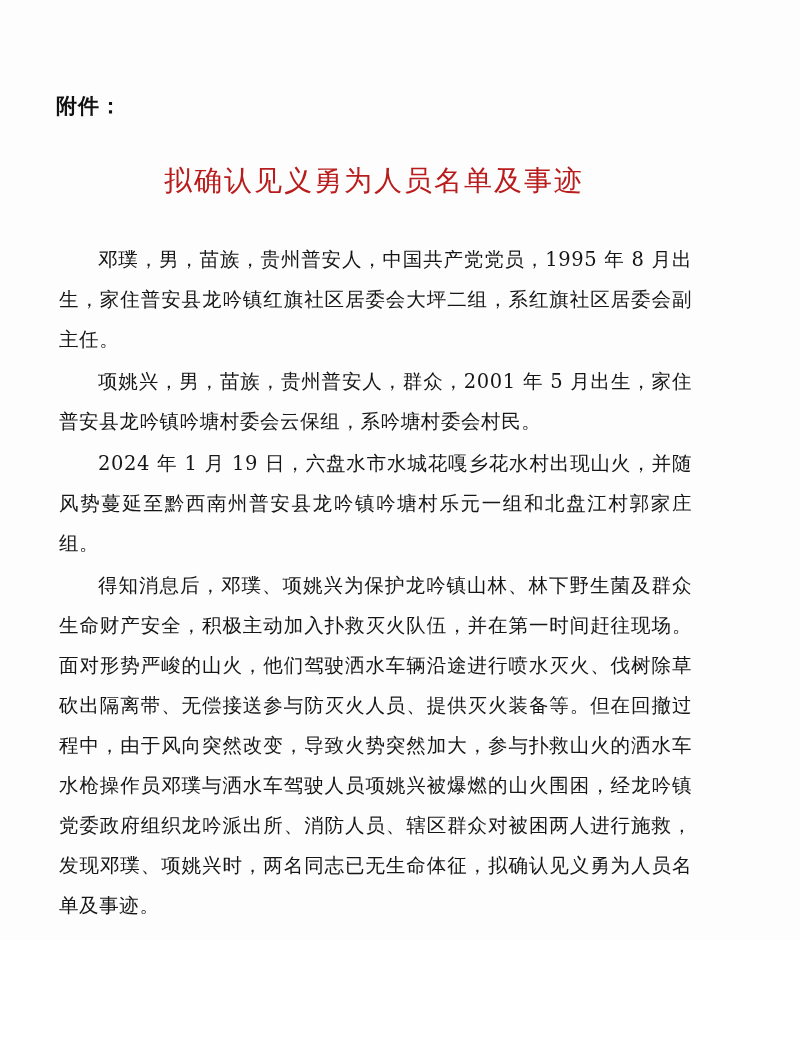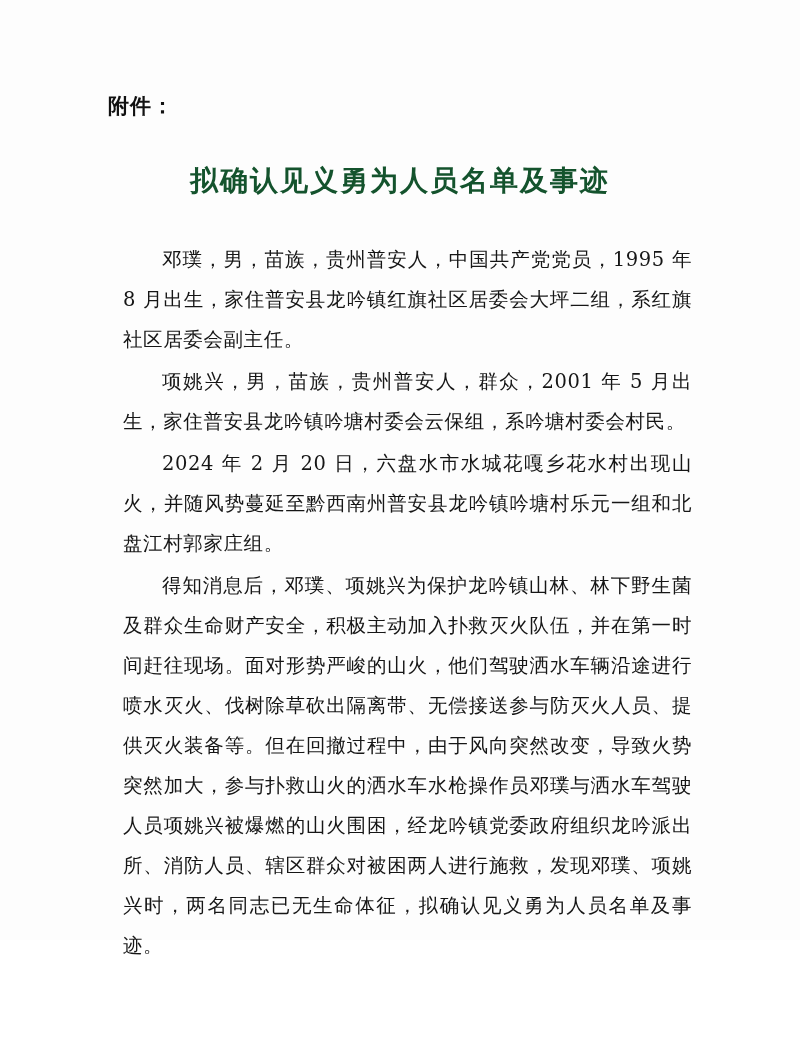--- a/index.html
+++ b/index.html
@@ -13,60 +13,60 @@
     overflow: hidden;
     font-family: "DejaVu Serif", "Liberation Serif", serif;
     color: #1a1a1a;
   }
   .page {
     position: relative;
     width: 800px;
     height: 940px;
     background: #fdfdfd;
     box-sizing: border-box;
-    padding: 92px 108px 40px 108px;
+    padding: 92px 108px 40px 56px;
   }
   .attachment-label {
     font-size: 21px;
     font-weight: 700;
     letter-spacing: 1px;
     margin: 0 0 42px 0;
     color: #111;
   }
   .doc-title {
     text-align: center;
     font-size: 28px;
-    font-weight: 700;
+    font-weight: 400;
     letter-spacing: 2px;
     margin: 0 0 40px 0;
-    color: #14532d;
+    color: #b91c1c;
   }
   .body-text p {
     font-size: 19.5px;
     line-height: 40px;
     text-align: justify;
     text-justify: inter-ideograph;
-    margin: 0 0 2px 15px;
+    margin: 0 0 2px 3px;
     text-indent: 2em;
     letter-spacing: 0.6px;
     color: #161616;
   }
   .body-text p:last-child {
     margin-bottom: 0;
   }
 </style>
 </head>
 <body>
 
 <div class="page">
 
   <div class="attachment-label">附件：</div>
 
   <h1 class="doc-title">拟确认见义勇为人员名单及事迹</h1>
 
   <div class="body-text">
     <p>邓璞，男，苗族，贵州普安人，中国共产党党员，1995 年 8 月出生，家住普安县龙吟镇红旗社区居委会大坪二组，系红旗社区居委会副主任。</p>
     <p>项姚兴，男，苗族，贵州普安人，群众，2001 年 5 月出生，家住普安县龙吟镇吟塘村委会云保组，系吟塘村委会村民。</p>
-    <p>2024 年 2 月 20 日，六盘水市水城花嘎乡花水村出现山火，并随风势蔓延至黔西南州普安县龙吟镇吟塘村乐元一组和北盘江村郭家庄组。</p>
+    <p>2024 年 1 月 19 日，六盘水市水城花嘎乡花水村出现山火，并随风势蔓延至黔西南州普安县龙吟镇吟塘村乐元一组和北盘江村郭家庄组。</p>
     <p>得知消息后，邓璞、项姚兴为保护龙吟镇山林、林下野生菌及群众生命财产安全，积极主动加入扑救灭火队伍，并在第一时间赶往现场。面对形势严峻的山火，他们驾驶洒水车辆沿途进行喷水灭火、伐树除草砍出隔离带、无偿接送参与防灭火人员、提供灭火装备等。但在回撤过程中，由于风向突然改变，导致火势突然加大，参与扑救山火的洒水车水枪操作员邓璞与洒水车驾驶人员项姚兴被爆燃的山火围困，经龙吟镇党委政府组织龙吟派出所、消防人员、辖区群众对被困两人进行施救，发现邓璞、项姚兴时，两名同志已无生命体征，拟确认见义勇为人员名单及事迹。</p>
   </div>
 
 </div>
 
 </body></html>

